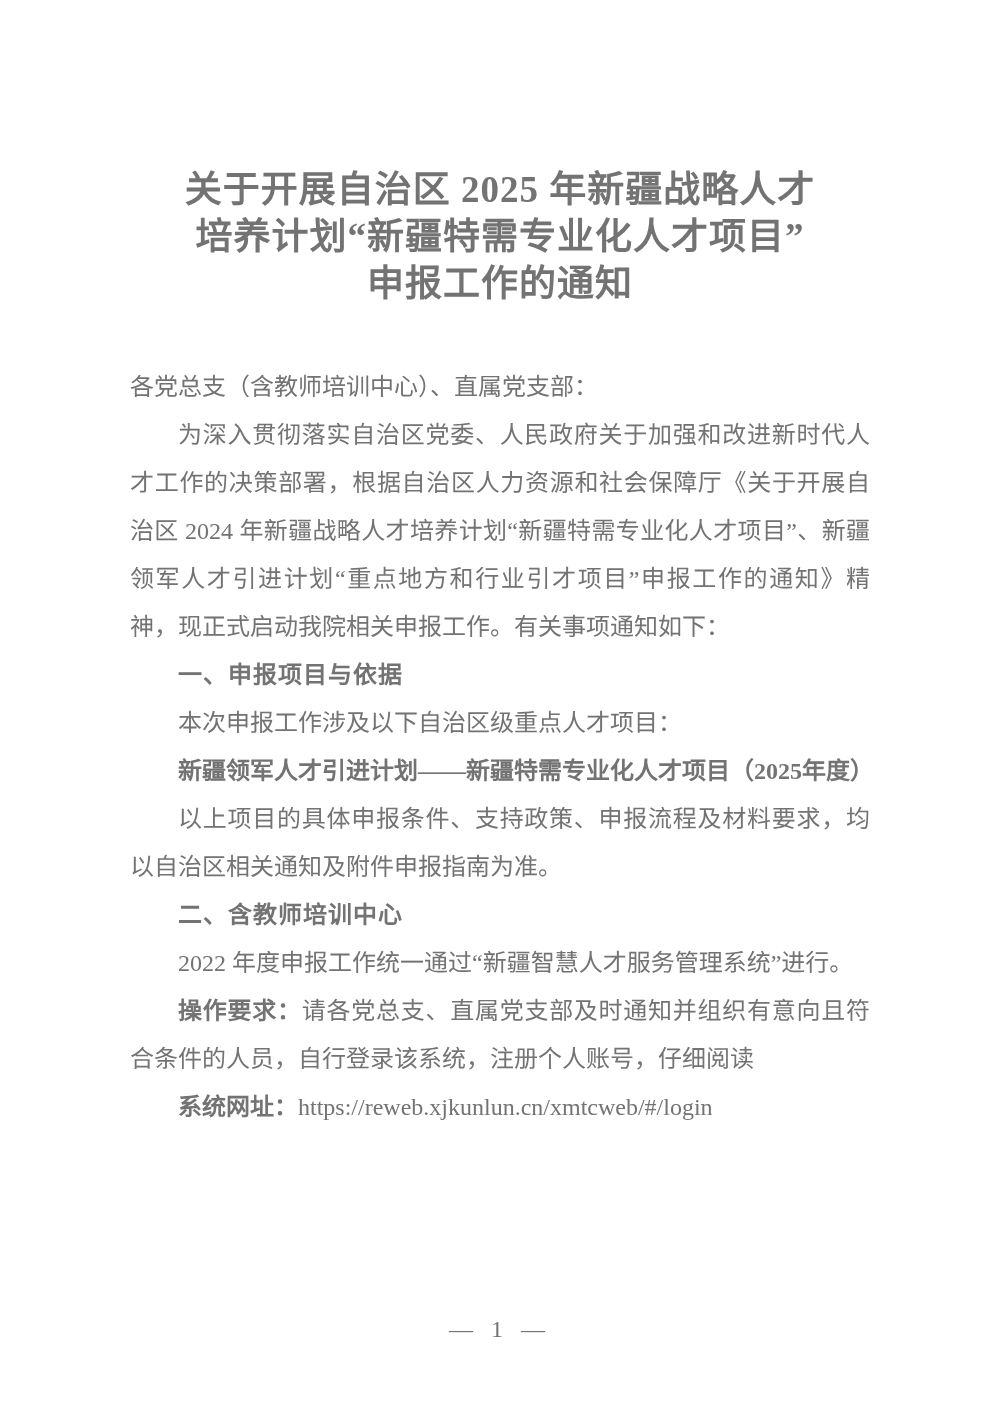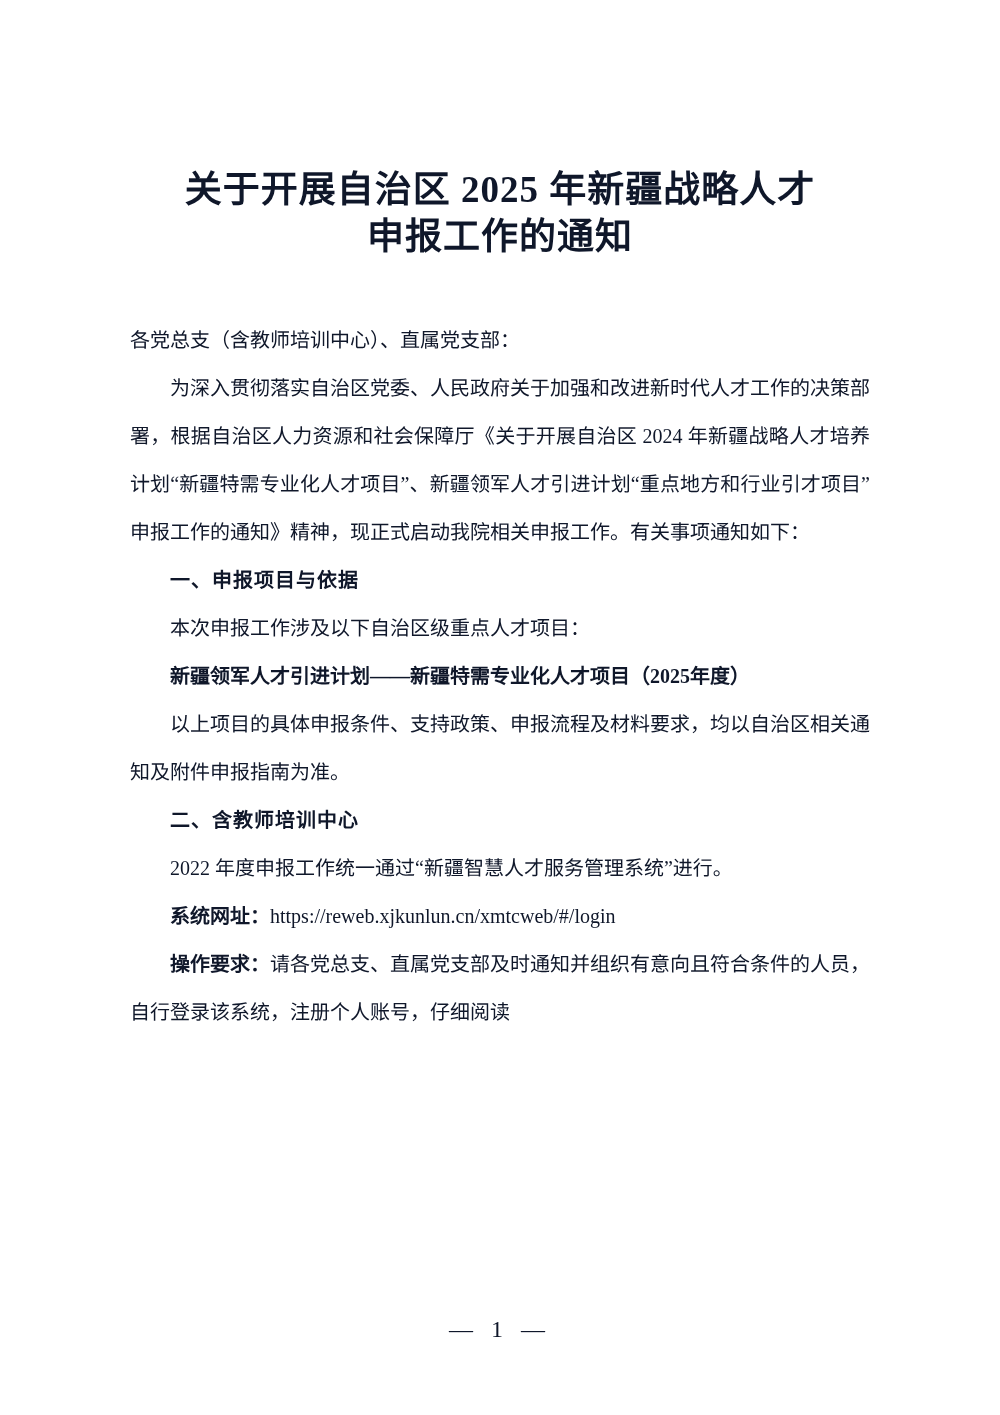--- a/index.html
+++ b/index.html
@@ -5,37 +5,37 @@
   html, body {
     margin: 0;
     padding: 0;
     background: #ffffff;
   }
   .page {
     position: relative;
     width: 1000px;
     height: 1415px;
     background: #ffffff;
-    color: #0f172a;
+    color: #737373;
     overflow: hidden;
     margin: 0 auto;
   }
   .doc-title {
     padding-top: 166px;
     text-align: center;
     font-family: "Liberation Serif", "DejaVu Serif", serif;
     font-weight: 700;
     font-size: 37px;
     line-height: 47px;
     letter-spacing: 1px;
   }
   .content {
     margin: 56px 130px 0 130px;
     font-family: "Liberation Serif", "DejaVu Serif", serif;
-    font-size: 20px;
+    font-size: 24px;
     line-height: 48px;
     text-align: justify;
     text-justify: inter-character;
   }
   .content p {
     margin: 0;
   }
   .indent {
     text-indent: 2em;
   }
@@ -59,40 +59,41 @@
     letter-spacing: 6px;
   }
 </style>
 </head>
 <body>
 
 <div class="page">
 
   <div class="doc-title">
     <div>关于开展自治区 2025 年新疆战略人才</div>
+    <div>培养计划“新疆特需专业化人才项目”</div>
     <div>申报工作的通知</div>
   </div>
 
   <div class="content">
     <p>各党总支（含教师培训中心）、直属党支部：</p>
 
     <p class="indent">为深入贯彻落实自治区党委、人民政府关于加强和改进新时代人才工作的决策部署，根据自治区人力资源和社会保障厅《关于开展自治区 2024 年新疆战略人才培养计划“新疆特需专业化人才项目”、新疆领军人才引进计划“重点地方和行业引才项目”申报工作的通知》精神，现正式启动我院相关申报工作。有关事项通知如下：</p>
 
     <p class="section-heading">一、申报项目与依据</p>
 
     <p class="indent">本次申报工作涉及以下自治区级重点人才项目：</p>
 
     <p class="indent bold">新疆领军人才引进计划——新疆特需专业化人才项目（2025年度）</p>
 
     <p class="indent">以上项目的具体申报条件、支持政策、申报流程及材料要求，均以自治区相关通知及附件申报指南为准。</p>
 
     <p class="section-heading">二、含教师培训中心</p>
 
     <p class="indent">2022 年度申报工作统一通过“新疆智慧人才服务管理系统”进行。</p>
 
+    <p class="indent"><span class="bold">操作要求：</span><span>请各党总支、直属党支部及时通知并组织有意向且符合条件的人员，自行登录该系统，注册个人账号，仔细阅读</span></p>
+
     <p class="indent"><span class="bold">系统网址：</span><span>https://reweb.xjkunlun.cn/xmtcweb/#/login</span></p>
-
-    <p class="indent"><span class="bold">操作要求：</span><span>请各党总支、直属党支部及时通知并组织有意向且符合条件的人员，自行登录该系统，注册个人账号，仔细阅读</span></p>
   </div>
 
   <div class="page-number">— 1 —</div>
 
 </div>
 
 </body></html>

